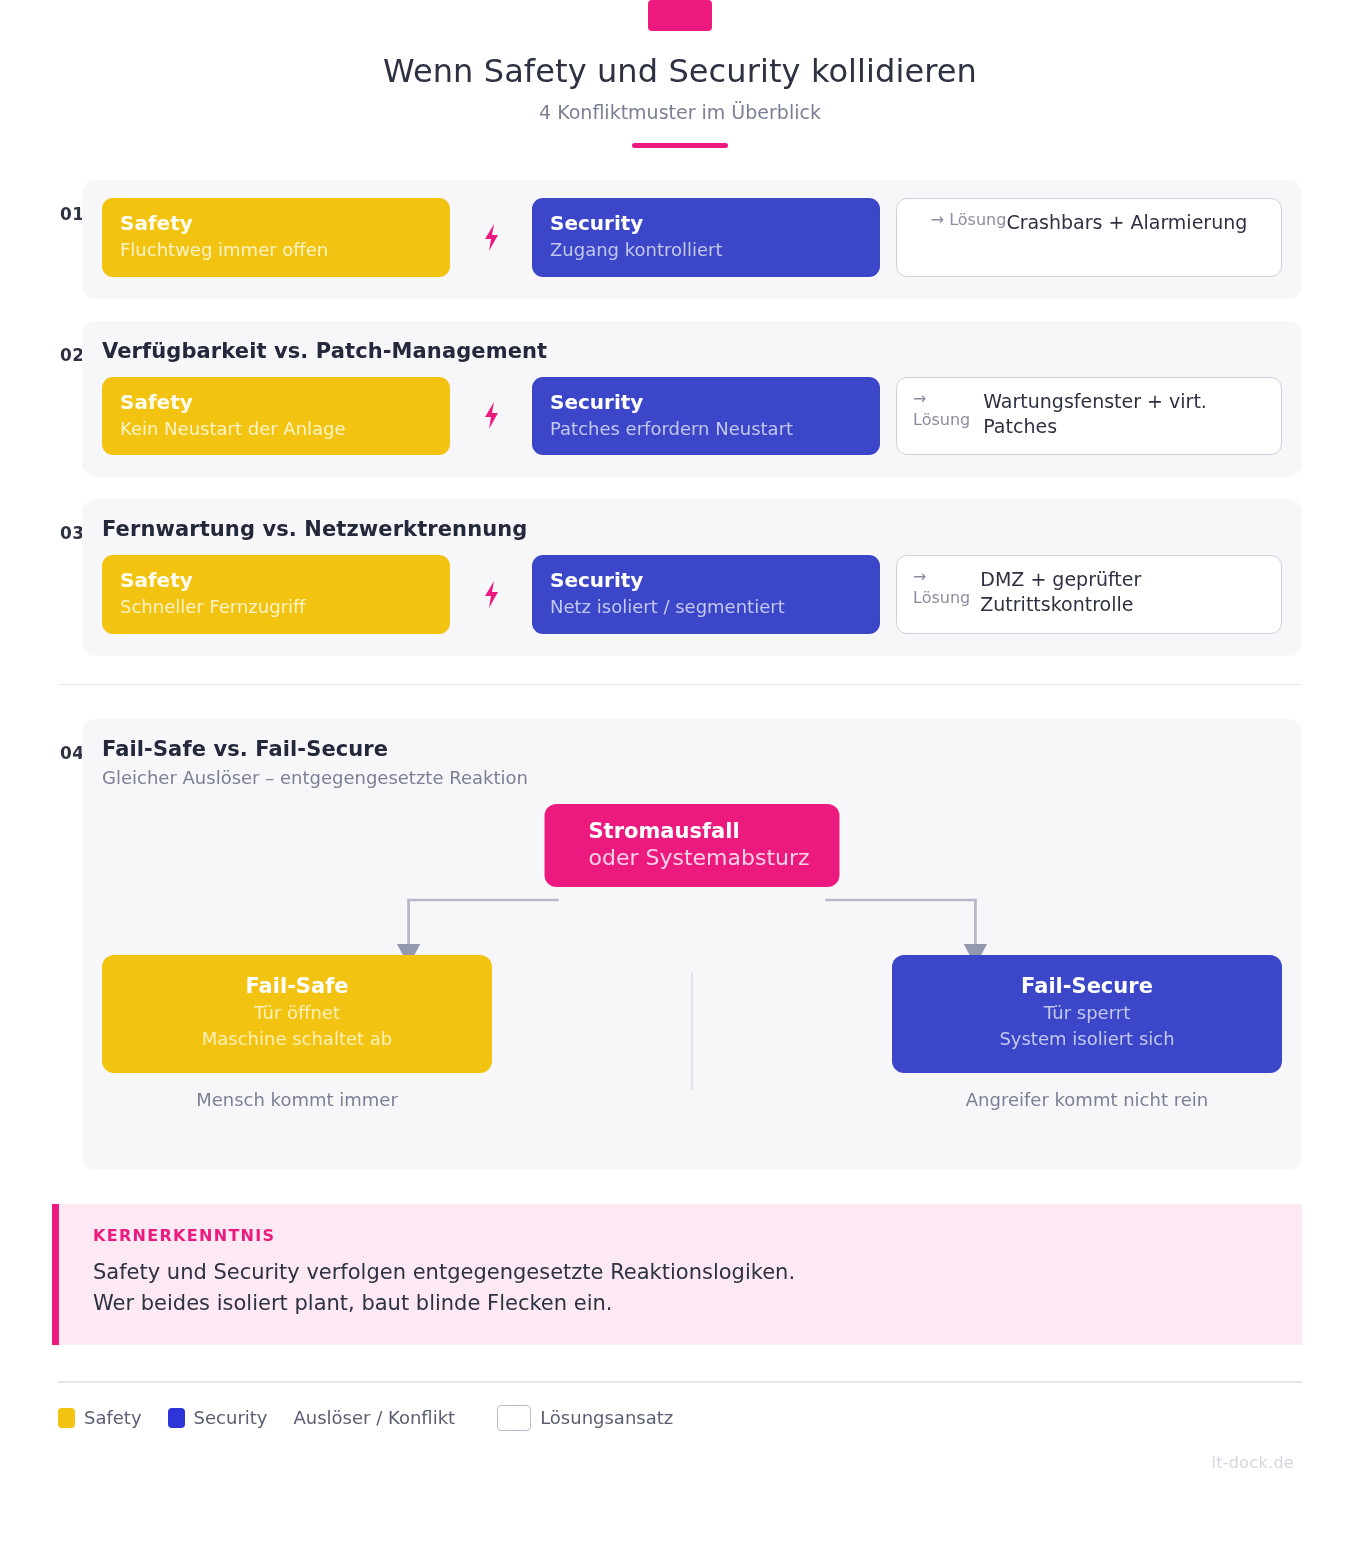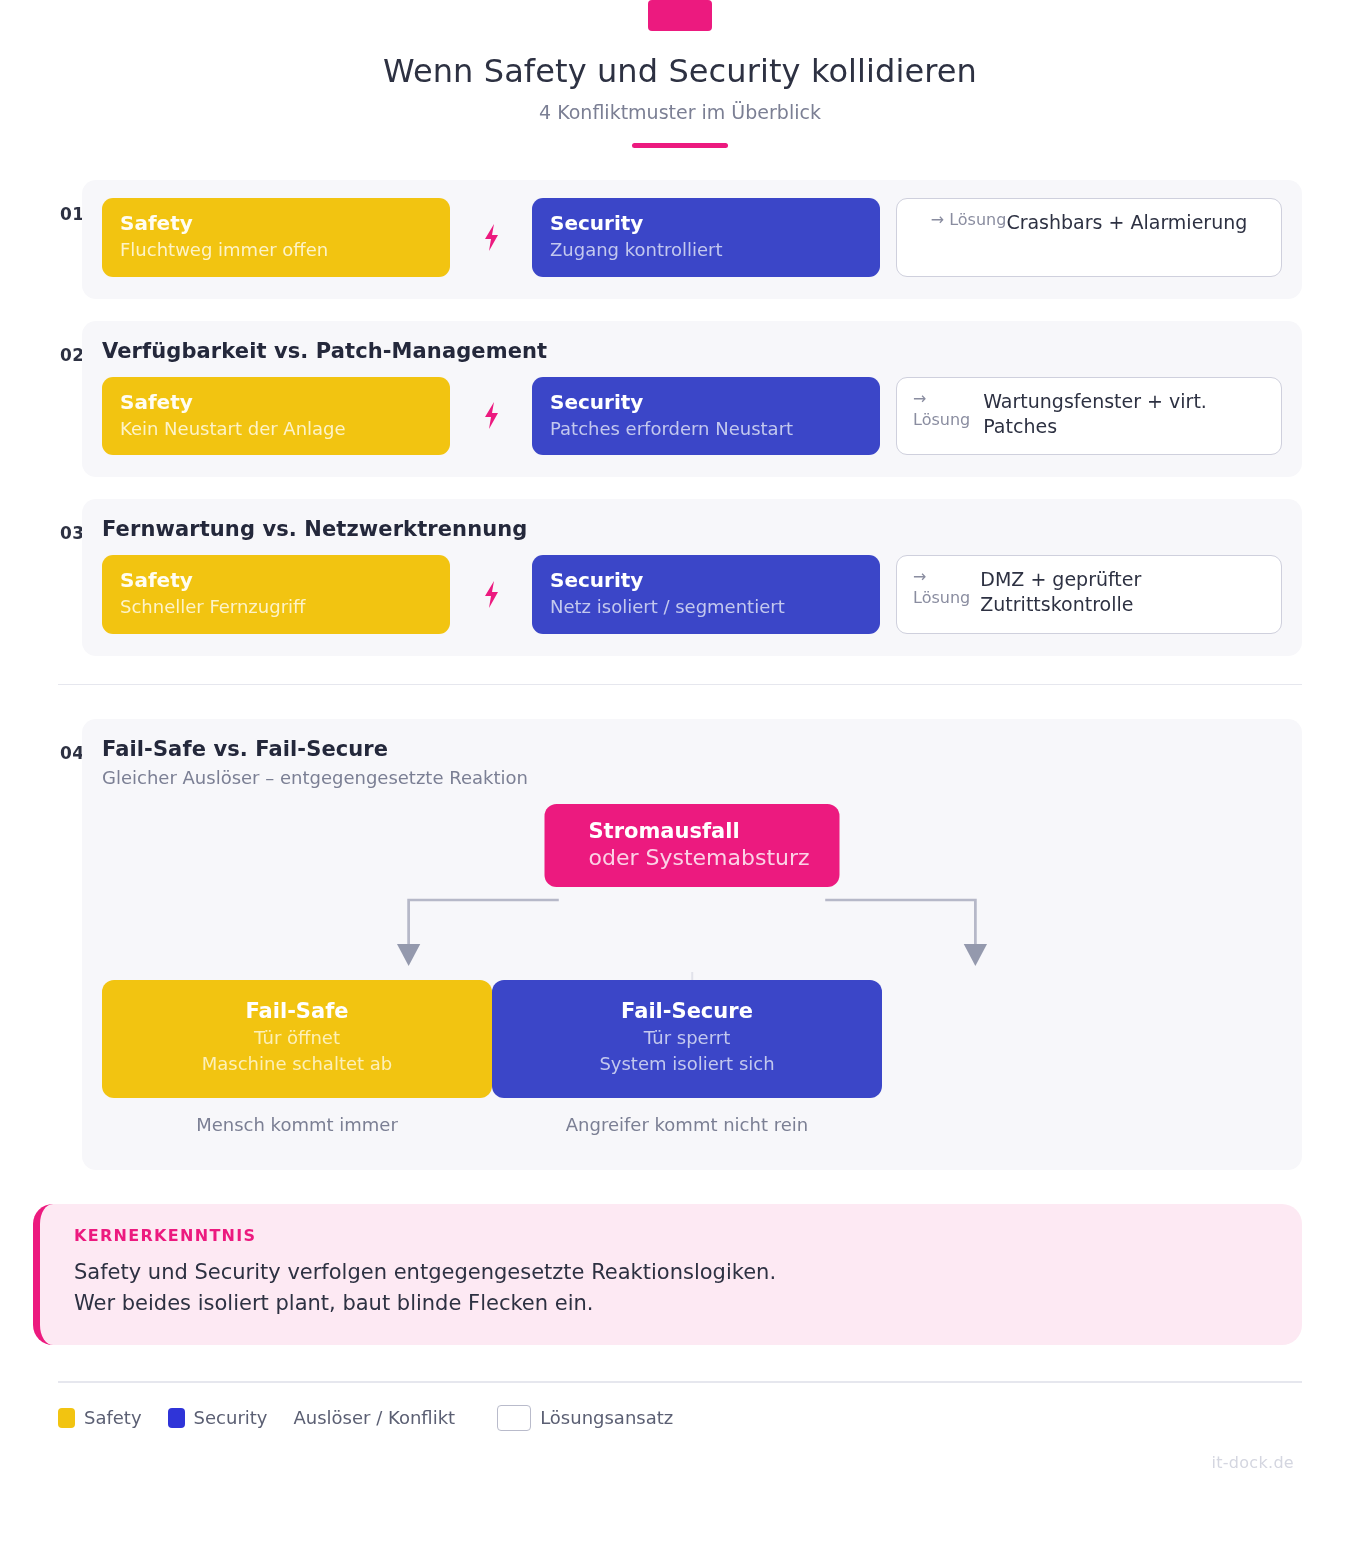--- a/index.html
+++ b/index.html
@@ -184,24 +184,25 @@
     position: absolute;
     top: 86px;
     left: 0;
     width: 100%;
     height: 86px;
     pointer-events: none;
   }
 
   .outcomes {
     position: absolute;
-    top: 176px;
+    top: 151px;
     left: 0;
     width: 100%;
     display: flex;
+    justify-content: space-between;
   }
   .outcome-col {
     width: 390px;
     text-align: center;
     position: relative;
   }
   .outcome-box {
     border-radius: 12px;
     padding: 18px 14px 22px 14px;
   }
@@ -229,23 +230,23 @@
     top: 168px;
     left: 50%;
     transform: translateX(-50%);
     width: 1.5px;
     height: 118px;
     background: #e1e2ea;
   }
 
   
   .insight {
-    margin: 34px 54px 0 29px;
+    margin: 34px 54px 0 48px;
     background: #fde9f3;
-    border-radius: 20px;
+    border-radius: 0;
     border-left: 7px solid #EC1A7F;
     padding: 22px 28px 26px 34px;
   }
   .insight-kicker {
     font-size: 16px;
     font-weight: 700;
     letter-spacing: 1.3px;
     color: #EC1A7F;
     margin-bottom: 12px;
   }

